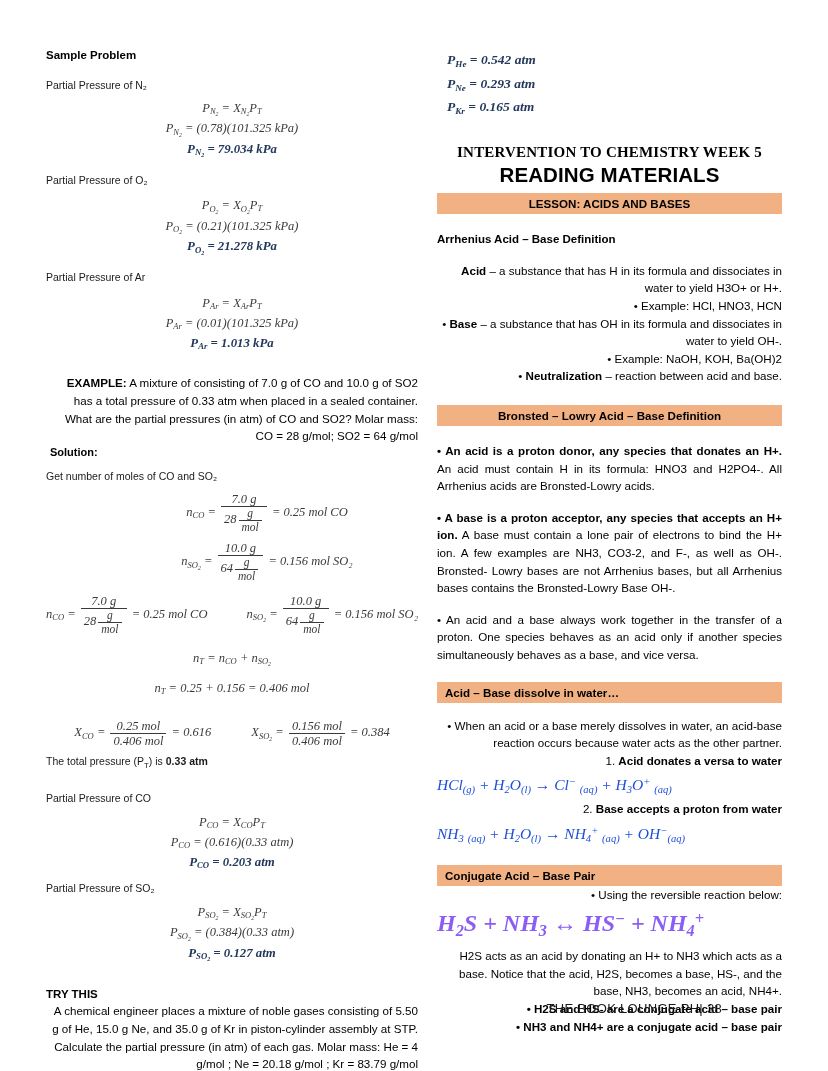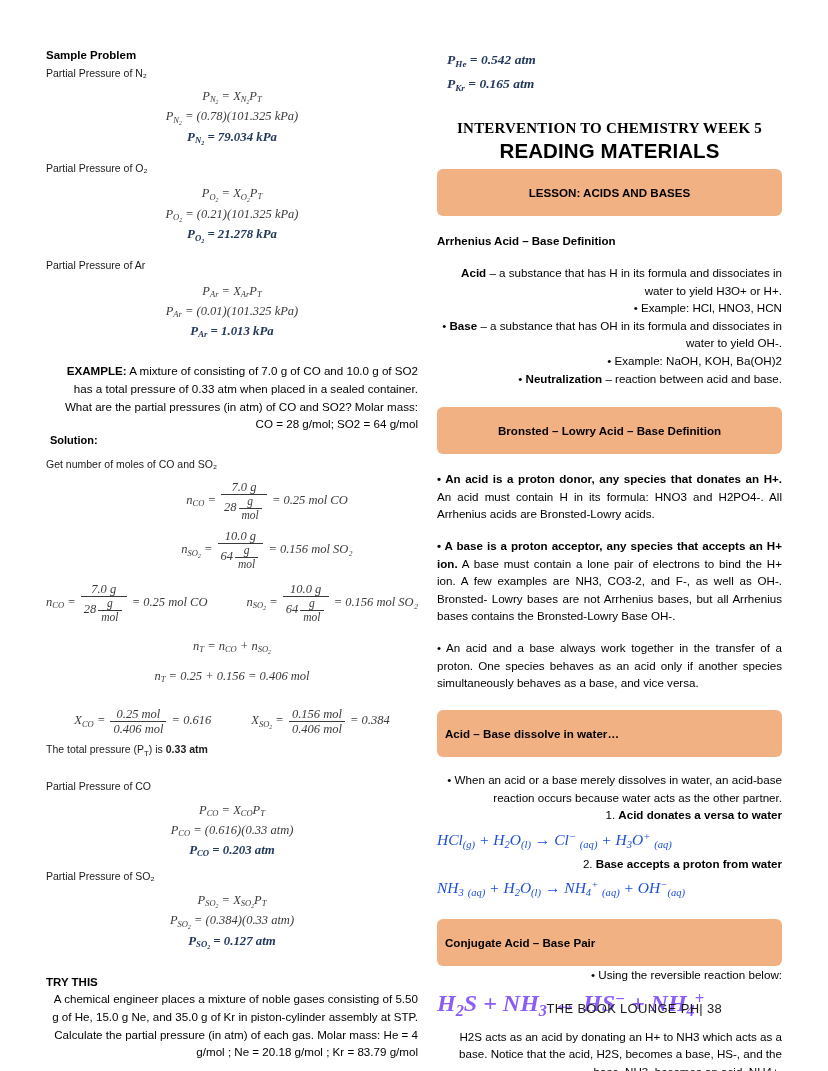--- a/index.html
+++ b/index.html
@@ -108,24 +108,23 @@
     gap: 34px;
   }
   .rowflex.wide { gap: 26px; justify-content: space-between; }
 
   
   .banner {
     background: #F2B183;
     color: #000;
     font-weight: bold;
     font-size: 11.6px;
-    padding: 17px 8px;
+    padding: 4px 8px;
     box-sizing: border-box;
     width: 100%;
-    border-radius: 6px;
   }
   .banner.center { text-align: center; }
   .banner.left { text-align: left; }
 
   .title-serif {
     font-family: "Liberation Serif", serif;
     font-weight: bold;
     font-size: 15px;
     text-align: center;
     letter-spacing: 0.2px;
@@ -151,21 +150,21 @@
 </style>
 </head>
 <body>
 
 <div class="page">
 
   <div class="col-left">
 
     <div class="h-bold">Sample Problem</div>
 
-    <div class="small-label" style="margin-top:2px">Partial Pressure of N₂</div>
+    <div class="small-label" style="margin-top:14px">Partial Pressure of N₂</div>
 
     <div style="height:6px"></div>
     <div class="math center mathline">
       <span>P<sub>N<sub>2</sub></sub> = X<sub>N<sub>2</sub></sub>P<sub>T</sub></span>
     </div>
     <div class="math center mathline">
       <span>P<sub>N<sub>2</sub></sub> </span><span>= (0.78)(101.325 kPa)</span>
     </div>
     <div class="math center mathline result">
       <span>P<sub>N<sub>2</sub></sub> </span><span>= 79.034 kPa</span>
@@ -321,20 +320,21 @@
     <div class="body-text">A chemical engineer places a mixture of noble gases consisting of 5.50 g of He, 15.0 g Ne, and 35.0 g of Kr in piston-cylinder assembly at STP. Calculate the partial pressure (in atm) of each gas. Molar mass: He = 4 g/mol ; Ne = 20.18 g/mol ; Kr = 83.79 g/mol</div>
 
     <div style="height:18px"></div>
 
   </div>
 
   <div class="col-right">
 
     <div class="math result" style="font-size:13.5px;line-height:1.65;margin-left:10px">
       <div class="mathline">P<sub>He</sub> <span>= 0.542 atm</span></div>
+      <div class="mathline">P<sub>Ne</sub> <span>= 0.293 atm</span></div>
       <div class="mathline">P<sub>Kr</sub> <span>= 0.165 atm</span></div>
     </div>
 
     <div style="height:24px"></div>
     <div class="title-serif">INTERVENTION TO CHEMISTRY WEEK 5</div>
     <div class="title-sans">READING MATERIALS</div>
     <div class="banner center">LESSON: ACIDS AND BASES</div>
 
     <div style="height:18px"></div>
     <div class="h-bold">Arrhenius Acid – Base Definition</div>

